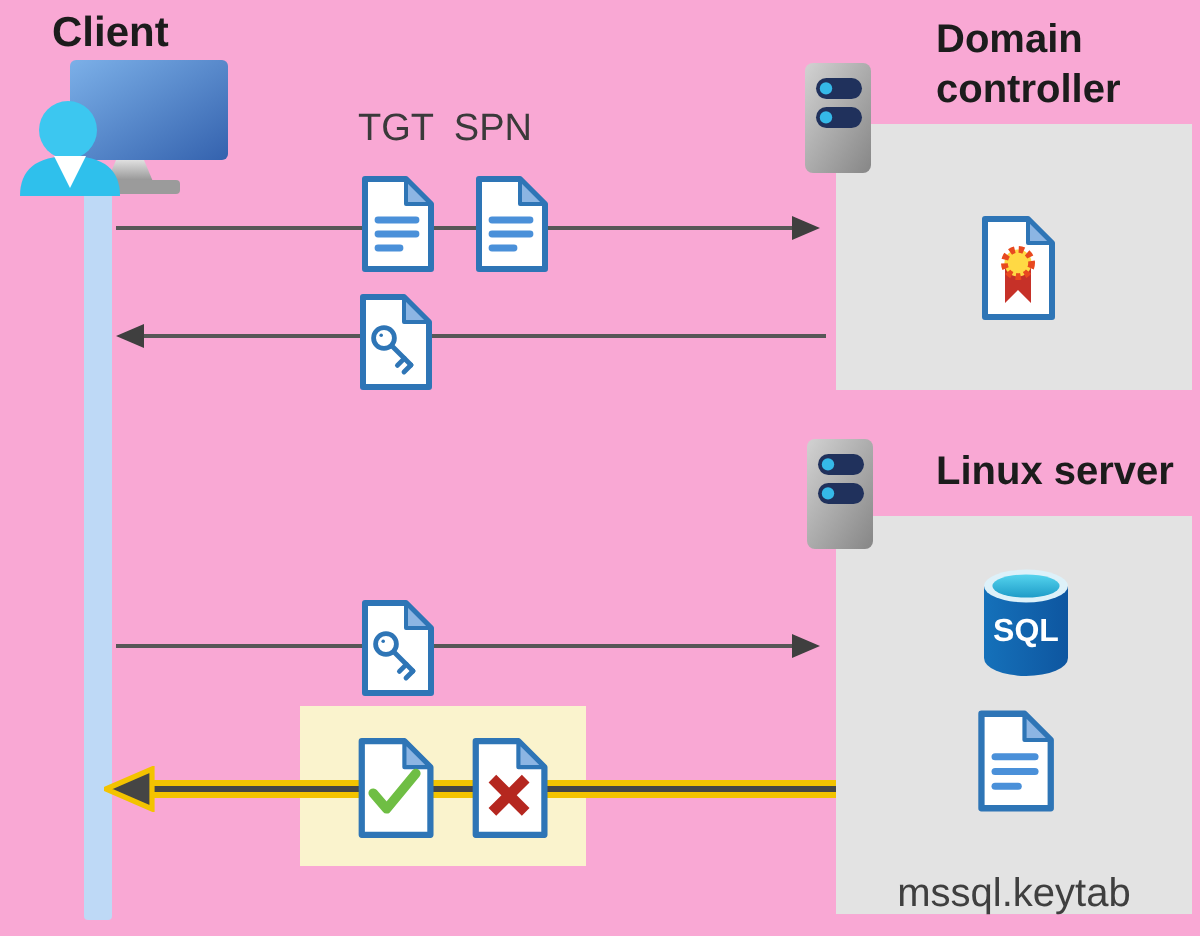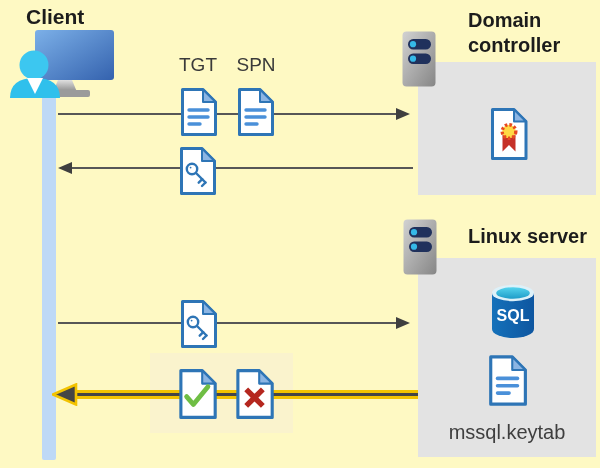--- a/index.html
+++ b/index.html
@@ -1,16 +1,16 @@
 <!DOCTYPE html>
 <html><head>
 <meta charset="utf-8">
 <style>
   html,body{margin:0;padding:0;background:#fff;}
-  .canvas{position:relative;width:600px;height:468px;background:#fef9c3;overflow:hidden;
+  .canvas{position:relative;width:600px;height:468px;background:#f9a8d4;overflow:hidden;
           font-family:"Liberation Sans",sans-serif;}
   .abs{position:absolute;}
   .node-label{font-weight:bold;color:#1c1c1c;font-size:20px;line-height:25px;}
   .msg-label{color:#3a3a3a;font-size:19px;text-align:center;}
   .file-label{color:#3f3f3f;font-size:19px;text-align:center;}
   .gray-box{background:#e3e3e3;}
   .timeline{background:#bed9f6;border-radius:2px;}
   .h-line{height:2px;background:#575757;}
   .head-right{width:0;height:0;border-top:6px solid transparent;border-bottom:6px solid transparent;border-left:14px solid #3f3f3f;}
   .head-left{width:0;height:0;border-top:6px solid transparent;border-bottom:6px solid transparent;border-right:14px solid #3f3f3f;}
@@ -125,24 +125,24 @@
   <svg class="abs" style="left:489px;top:282px;" width="48" height="60" viewBox="0 0 48 60">
     <path d="M3 11 v36 a21 9 0 0 0 42 0 v-36 z" fill="url(#sqlBody)"></path>
     <ellipse cx="24" cy="11" rx="21" ry="8.2" fill="#ddf1f9"></ellipse>
     <ellipse cx="24" cy="11" rx="16.8" ry="5.8" fill="url(#sqlTop)"></ellipse>
     <text x="24" y="38.5" text-anchor="middle" font-size="16" font-weight="bold" fill="#ffffff" font-family="Liberation Sans, sans-serif">SQL</text>
   </svg>
   <svg class="abs" style="left:486px;top:354px;" width="42" height="53" viewBox="0 0 40 50">
     <use href="#doc-shape"></use>
       <use href="#doc-lines"></use>
   </svg>
-  <div class="abs file-label" style="left:418px;top:421px;width:178px;font-size:20px;">mssql.keytab</div>
+  <div class="abs file-label" style="left:418px;top:436px;width:178px;font-size:20px;">mssql.keytab</div>
 
   <div class="abs msg-label" style="left:170px;top:54px;width:56px;">TGT</div>
-  <div class="abs msg-label" style="left:228px;top:54px;width:56px;">SPN</div>
+  <div class="abs msg-label" style="left:210px;top:54px;width:56px;text-align:right;">SPN</div>
   <svg class="abs" style="left:178px;top:87px;" width="40" height="50" viewBox="0 0 40 50">
     <use href="#doc-shape"></use>
       <use href="#doc-lines"></use>
   </svg>
   <svg class="abs" style="left:235px;top:87px;" width="40" height="50" viewBox="0 0 40 50">
     <use href="#doc-shape"></use>
       <use href="#doc-lines"></use>
   </svg>
 
   <svg class="abs" style="left:177px;top:146px;" width="40" height="50" viewBox="0 0 40 50">

